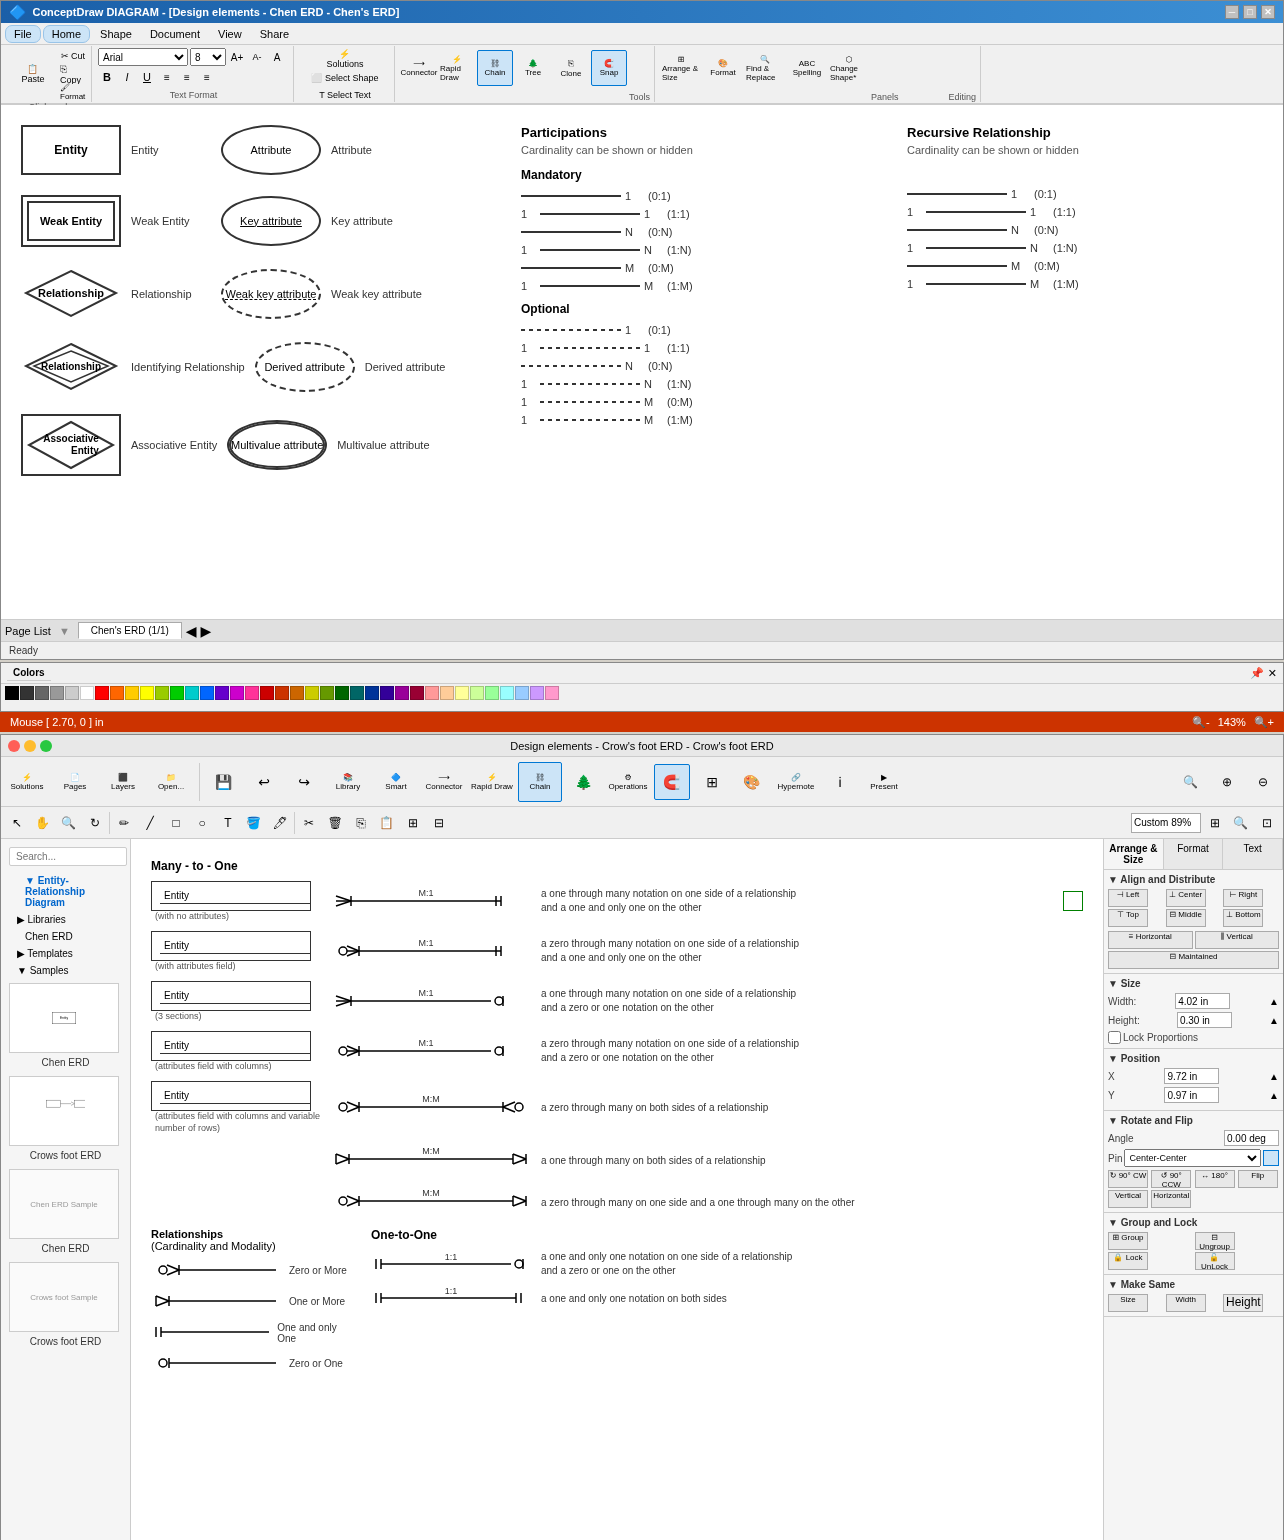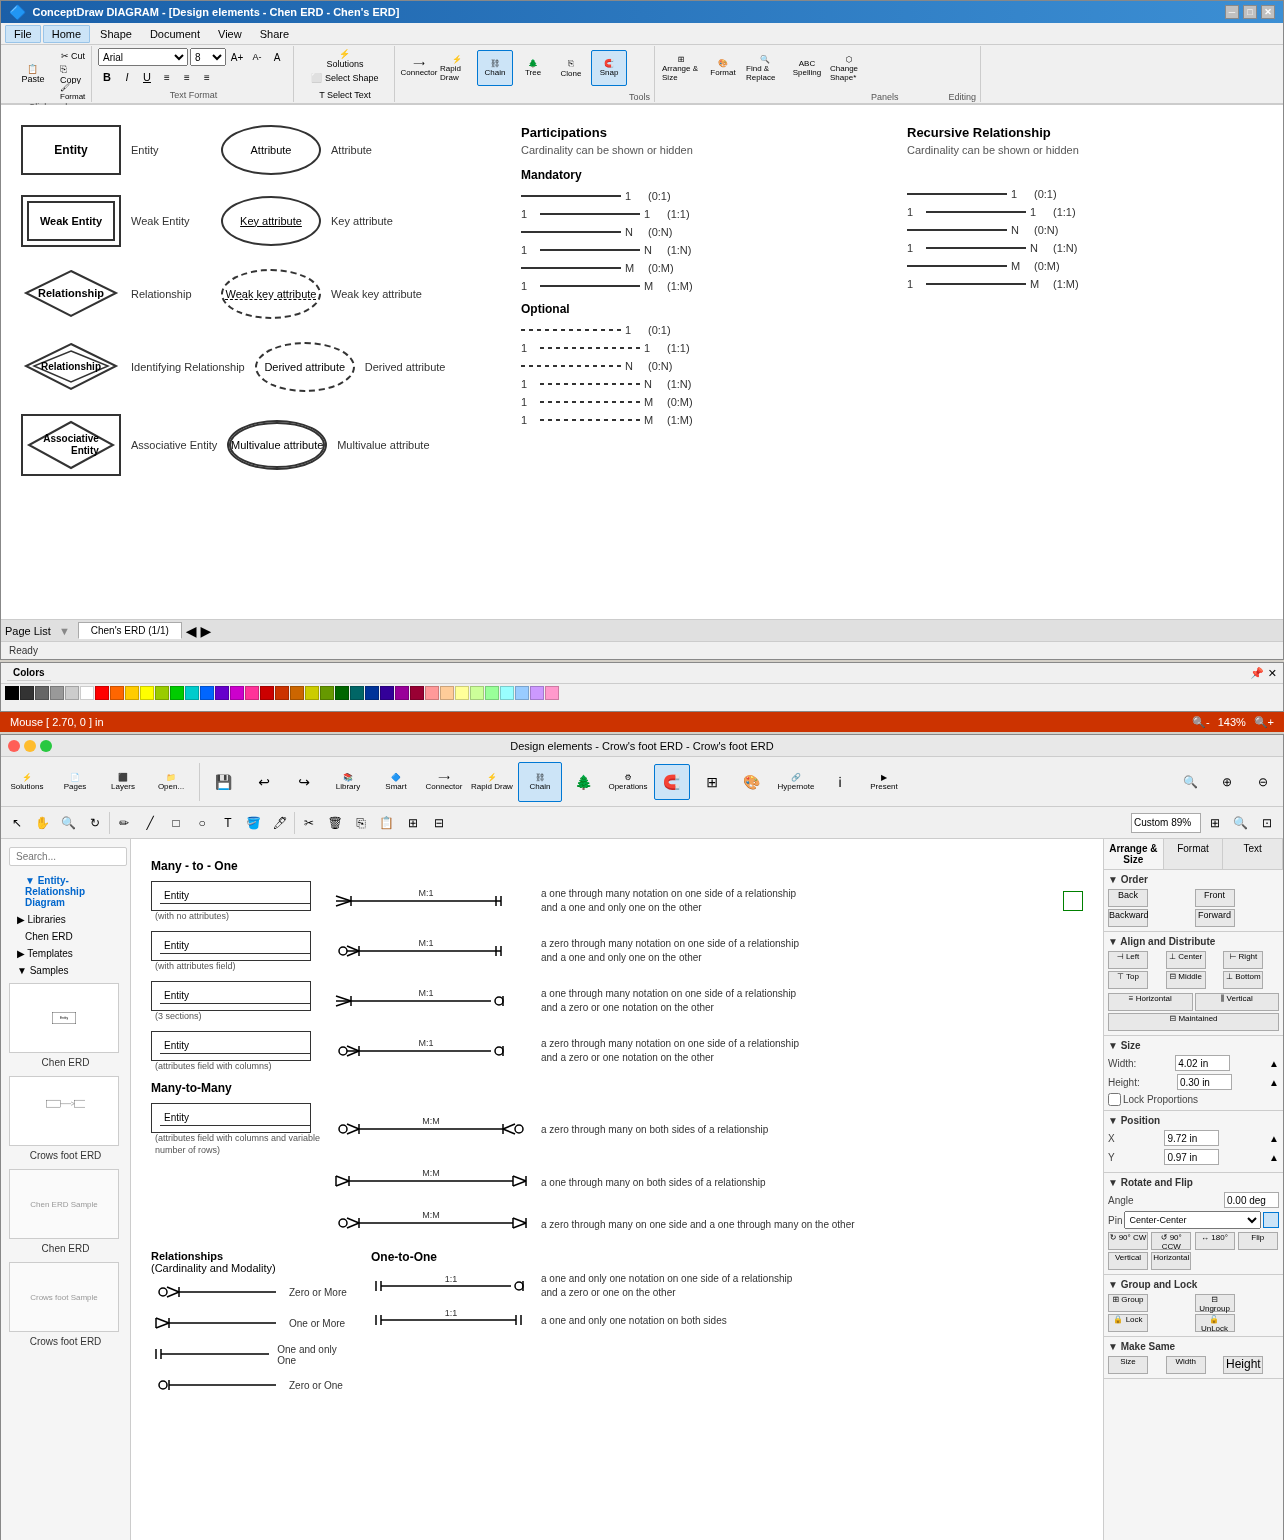--- a/index.html
+++ b/index.html
@@ -35,21 +35,21 @@
       display: flex;
       align-items: center;
       border-bottom: 1px solid #ccc;
       gap: 2px;
       padding: 0 4px;
     }
     .menu-item {
       padding: 2px 8px;
       cursor: pointer;
       font-size: 11px;
-      border-radius: 1px;
+      border-radius: 7px;
     }
     .menu-item.active { background: #cce4f7; border: 1px solid #99c4e8; }
 
     .toolbar {
       background: #f0f0f0;
       height: 60px;
       display: flex;
       align-items: center;
       border-bottom: 2px solid #ccc;
       padding: 2px 4px;
@@ -1092,21 +1092,20 @@
               <line x1="28" y1="10" x2="28" y2="20" stroke="#000" stroke-width="1.5"></line>
               <line x1="30" y1="15" x2="160" y2="15" stroke="#000" stroke-width="1.5"></line>
               <circle cx="168" cy="15" r="4" fill="none" stroke="#000" stroke-width="1.5"></circle>
               <line x1="172" y1="10" x2="172" y2="20" stroke="#000" stroke-width="1.5"></line>
               <text x="95" y="10" text-anchor="middle" font-size="9" fill="#333">M:1</text>
             </svg>
           </div>
           <div style="flex:1;font-size:10px;color:#333;line-height:1.4;">a zero through many notation on one side of a relationship<br>and a zero or one notation on the other</div>
         </div>
 
-        <div class="crow-section-title" style="margin-top:10px;">Many-to-Many</div>
 
         <div style="display:flex;align-items:center;gap:10px;margin-bottom:10px;">
           <div style="width:170px;">
             <div class="entity-rect">
               <div style="border-bottom:1px solid #333;width:100%;padding:2px 4px;font-size:10px;">Entity</div>
             </div>
             <div style="font-size:9px;color:#555;padding-left:4px;line-height:1.3;">(attributes field with columns and variable number of rows)</div>
           </div>
           <div style="width:200px;">
             <svg width="200" height="30">
@@ -1236,29 +1235,20 @@
       </div>
     </div>
 
     <div class="right-panel">
       <div class="right-panel-tabs">
         <div class="right-tab active">Arrange &amp; Size</div>
         <div class="right-tab">Format</div>
         <div class="right-tab">Text</div>
       </div>
 
-      <div class="right-section">
-        <div class="right-section-title">▼ Order</div>
-        <div style="display:grid;grid-template-columns:1fr 1fr;gap:2px;">
-          <div class="right-btn">Back</div>
-          <div class="right-btn">Front</div>
-          <div class="right-btn">Backward</div>
-          <div class="right-btn">Forward</div>
-        </div>
-      </div>
 
       <div class="right-section">
         <div class="right-section-title">▼ Align and Distribute</div>
         <div style="display:grid;grid-template-columns:repeat(3,1fr);gap:2px;margin-bottom:4px;">
           <div class="right-btn" style="font-size:8px;">⊣ Left</div>
           <div class="right-btn" style="font-size:8px;">⊥ Center</div>
           <div class="right-btn" style="font-size:8px;">⊢ Right</div>
           <div class="right-btn" style="font-size:8px;">⊤ Top</div>
           <div class="right-btn" style="font-size:8px;">⊟ Middle</div>
           <div class="right-btn" style="font-size:8px;">⊥ Bottom</div>

